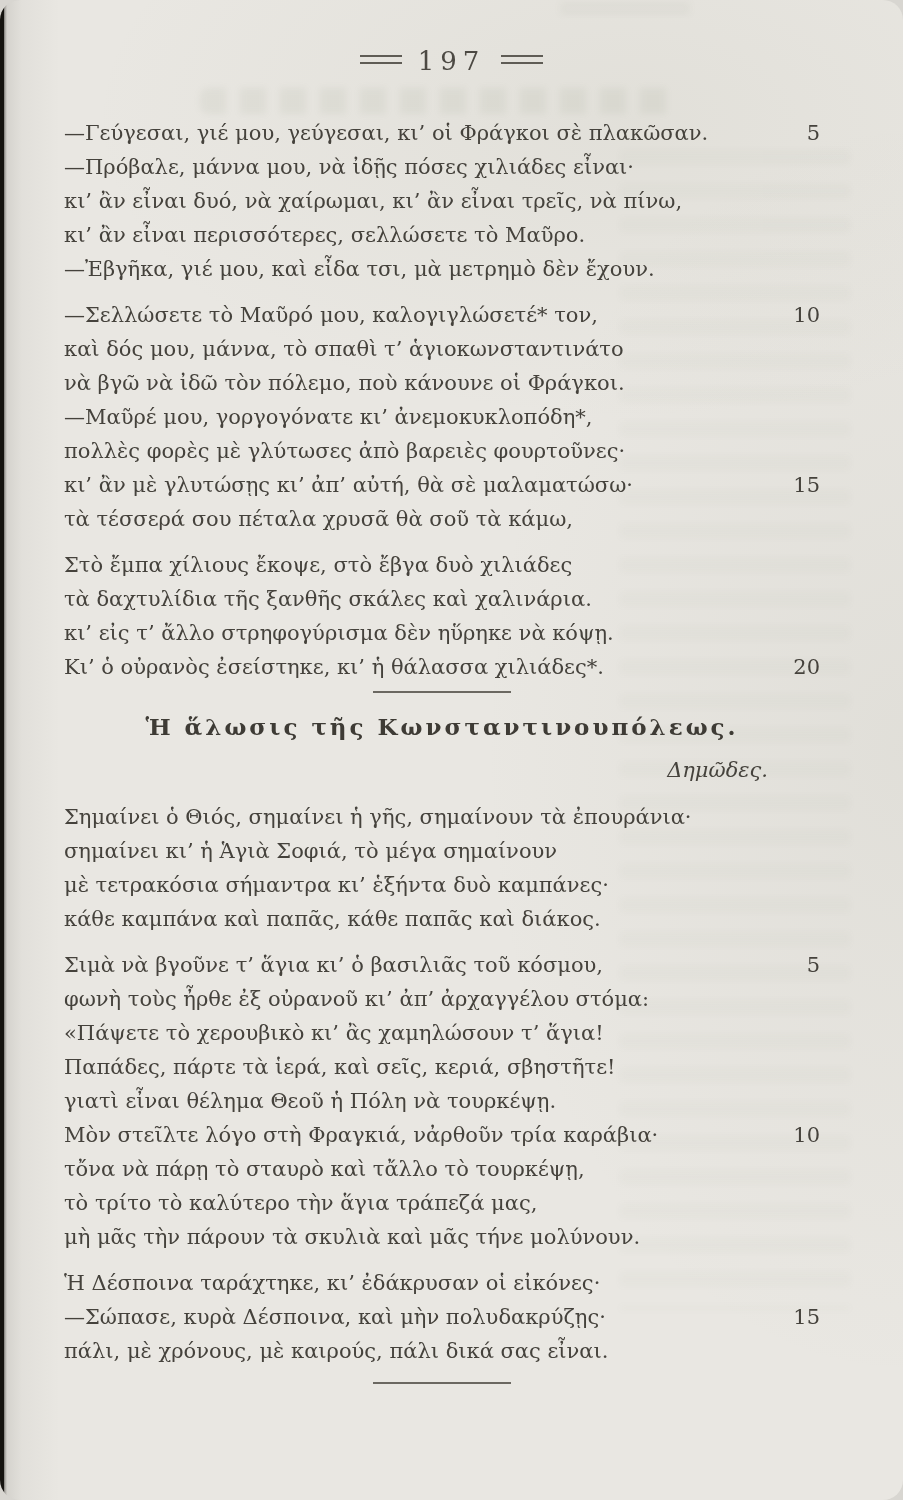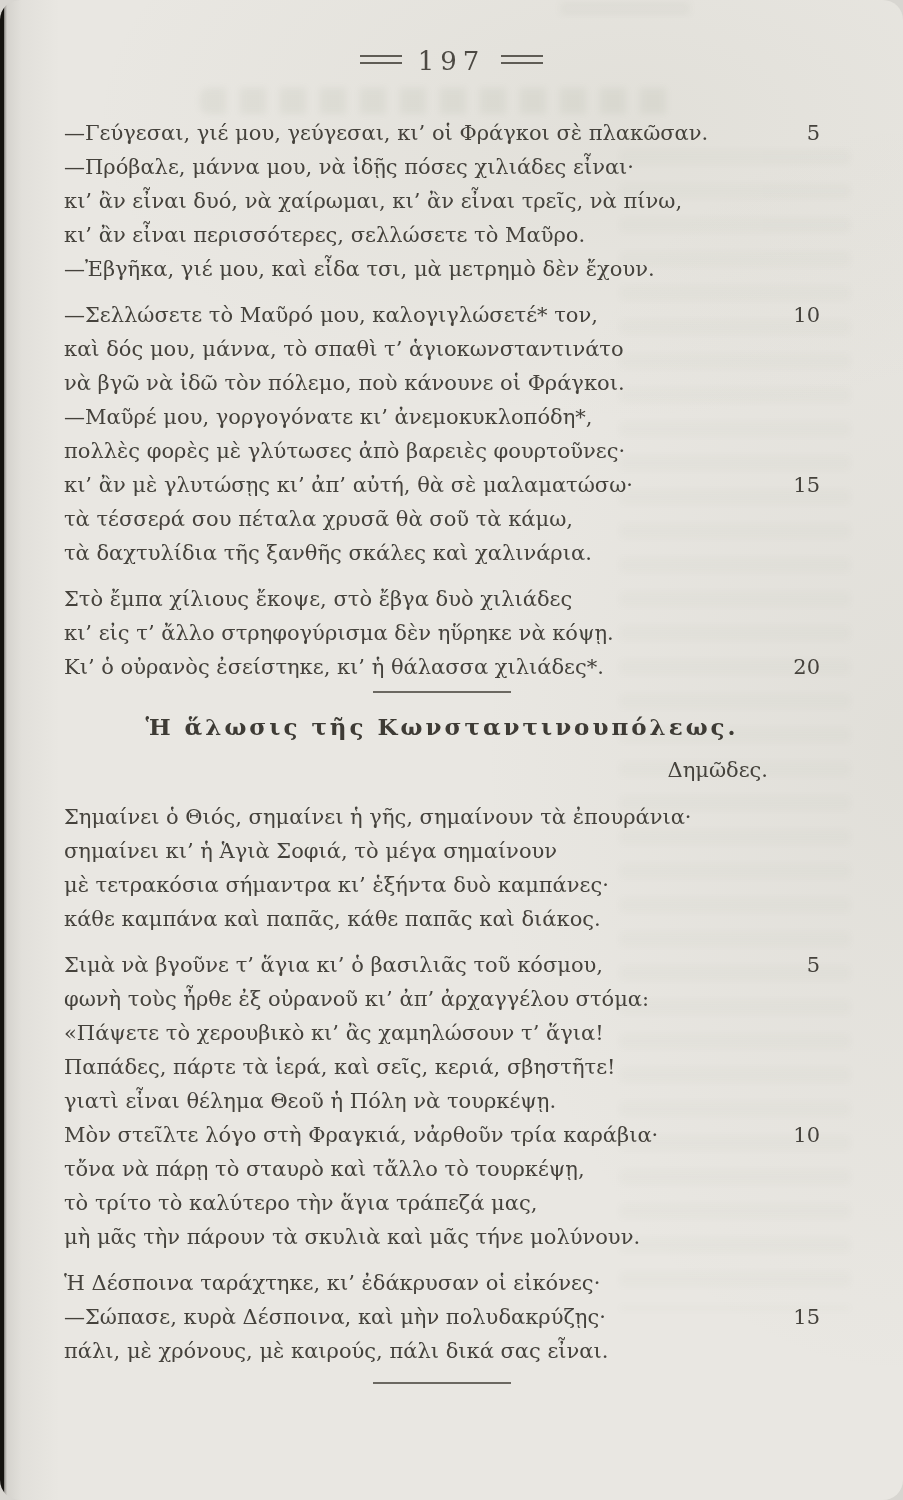--- a/index.html
+++ b/index.html
@@ -88,21 +88,21 @@
 
   .section-title {
     position: absolute; top: 713px; left: 64px; width: 756px;
     text-align: center;
     font-size: 23px; font-weight: bold; letter-spacing: 3px;
     color: #3e3b35;
   }
   .attribution {
     position: absolute; top: 758px; left: 64px; width: 756px;
     text-align: right; padding-right: 52px;
-    font-size: 21px; color: var(--ink);
+    font-size: 21px; font-style: italic; color: var(--ink);
   }
 </style>
 </head>
 <body>
 
 <div class="page">
 
   <div class="spine-edge"></div>
   <div class="ghost ghost-a"></div>
   <div class="ghost ghost-b"></div>
@@ -118,22 +118,22 @@
       <div class="vline"><span class="vtext">κι’ ἂν εἶναι δυό, νὰ χαίρωμαι, κι’ ἂν εἶναι τρεῖς, νὰ πίνω,</span></div>
       <div class="vline"><span class="vtext">κι’ ἂν εἶναι περισσότερες, σελλώσετε τὸ Μαῦρο.</span></div>
       <div class="vline"><span class="vtext">—Ἐβγῆκα, γιέ μου, καὶ εἶδα τσι, μὰ μετρημὸ δὲν ἔχουν.</span></div>
       <div class="vline gap"><span class="vtext">—Σελλώσετε τὸ Μαῦρό μου, καλογιγλώσετέ* τον,</span><span class="vnum">10</span></div>
       <div class="vline"><span class="vtext">καὶ δός μου, μάννα, τὸ σπαθὶ τ’ ἁγιοκωνσταντινάτο</span></div>
       <div class="vline"><span class="vtext">νὰ βγῶ νὰ ἰδῶ τὸν πόλεμο, ποὺ κάνουνε οἱ Φράγκοι.</span></div>
       <div class="vline"><span class="vtext">—Μαῦρέ μου, γοργογόνατε κι’ ἀνεμοκυκλοπόδη*,</span></div>
       <div class="vline"><span class="vtext">πολλὲς φορὲς μὲ γλύτωσες ἀπὸ βαρειὲς φουρτοῦνες·</span></div>
       <div class="vline"><span class="vtext">κι’ ἂν μὲ γλυτώσῃς κι’ ἀπ’ αὐτή, θὰ σὲ μαλαματώσω·</span><span class="vnum">15</span></div>
       <div class="vline"><span class="vtext">τὰ τέσσερά σου πέταλα χρυσᾶ θὰ σοῦ τὰ κάμω,</span></div>
+      <div class="vline gap"><span class="vtext">Στὸ ἔμπα χίλιους ἔκοψε, στὸ ἔβγα δυὸ χιλιάδες</span></div>
       <div class="vline"><span class="vtext">τὰ δαχτυλίδια τῆς ξανθῆς σκάλες καὶ χαλινάρια.</span></div>
-      <div class="vline gap"><span class="vtext">Στὸ ἔμπα χίλιους ἔκοψε, στὸ ἔβγα δυὸ χιλιάδες</span></div>
       <div class="vline"><span class="vtext">κι’ εἰς τ’ ἄλλο στρηφογύρισμα δὲν ηὕρηκε νὰ κόψῃ.</span></div>
       <div class="vline"><span class="vtext">Κι’ ὁ οὐρανὸς ἐσείστηκε, κι’ ἡ θάλασσα χιλιάδες*.</span><span class="vnum">20</span></div>
     </div>
 
   <hr class="divider divider-1">
 
   <h2 class="section-title">Ἡ ἅλωσις τῆς Κωνσταντινουπόλεως.</h2>
 
   <div class="attribution">Δημῶδες.</div>
 

